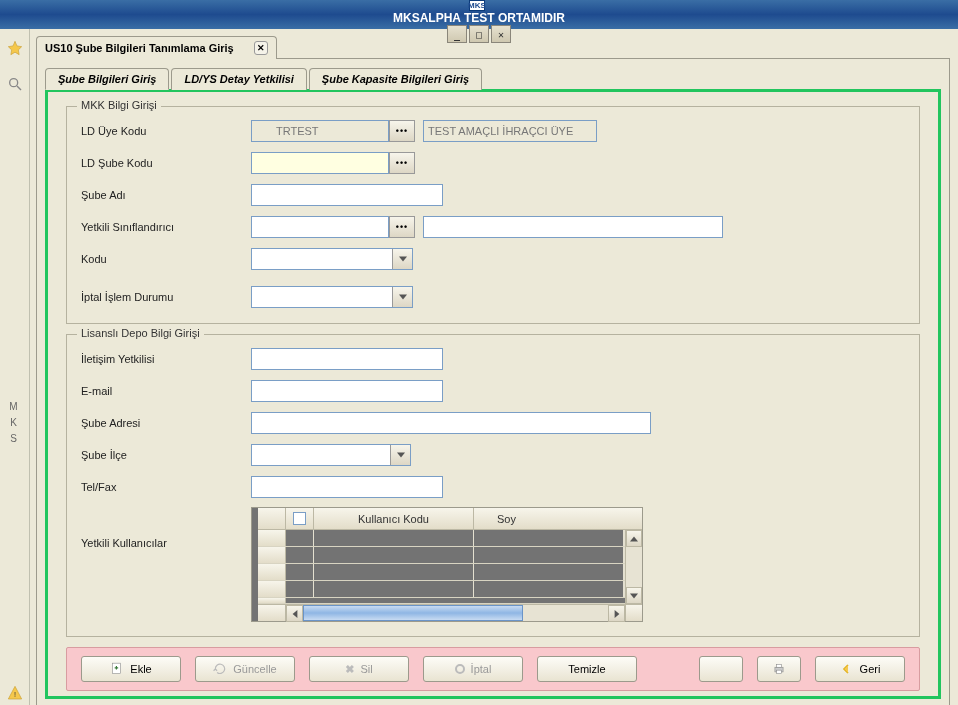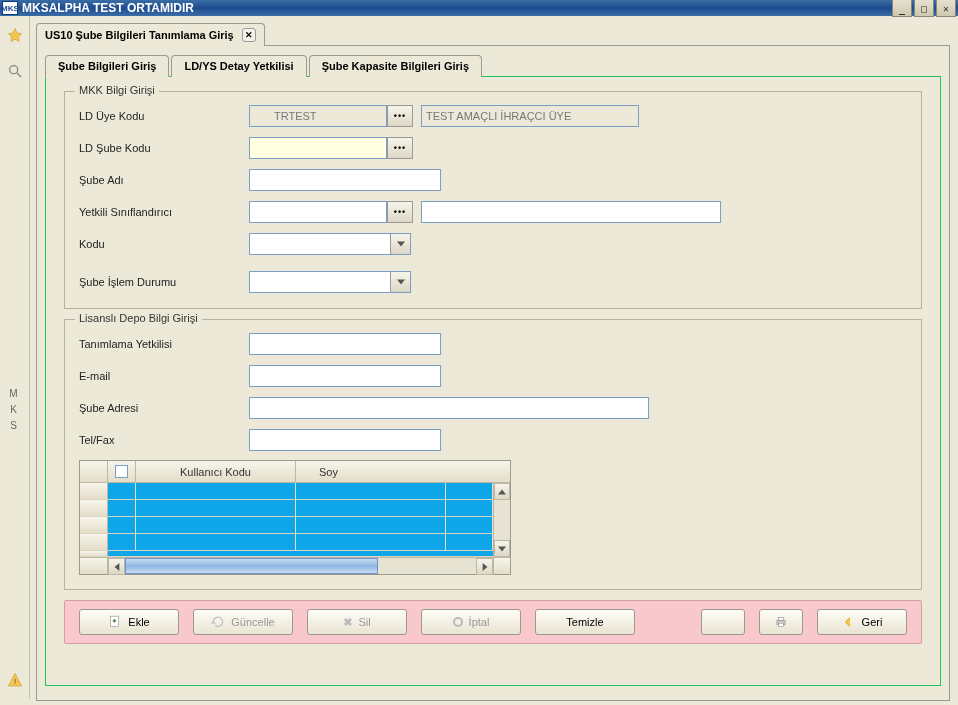--- a/index.html
+++ b/index.html
@@ -1,57 +1,57 @@
 <!DOCTYPE html>
 <html><head>
 <meta charset="utf-8">
 <style>
 * { box-sizing: border-box; margin: 0; padding: 0; font-family: Tahoma, Arial, sans-serif; font-size: 11px; }
 body { background: #ece9d8; width: 958px; height: 705px; overflow: hidden; }
 
-.titlebar { background: linear-gradient(to bottom, #3a6ea5, #1e4b8f, #3a6ea5); height: 16px; display: flex; align-items: center; color: #fff; font-weight: bold; padding: 0 2px; }
+.titlebar { background: linear-gradient(to bottom, #3a6ea5, #1e4b8f, #3a6ea5); height: 29px; display: flex; align-items: center; color: #fff; font-weight: bold; padding: 0 2px; flex-direction: column; }
 .titlebar-icon { width: 16px; height: 14px; background: #fff; color: #1e4b8f; font-size: 8px; display: flex; align-items: center; justify-content: center; margin-right: 4px; font-weight: bold; border: 1px solid #0a3a7a; }
 .titlebar-text { flex: 1; font-size: 12px; }
 .winbtns { display: flex; gap: 2px; }
 .winbtn { width: 20px; height: 18px; background: linear-gradient(#e6e1cf, #cfc8b0); border: 1px solid #8a867a; display: flex; align-items: center; justify-content: center; font-family: monospace; font-size: 10px; cursor: pointer; color: #333; }
 .winbtn.close { font-weight: bold; }
 
 .app { display: flex; height: calc(100% - 22px); }
 .side { width: 30px; background: #ece9d8; border-right: 1px solid #c0c0b0; display: flex; flex-direction: column; align-items: center; padding-top: 10px; gap: 18px; position: relative; }
 .side-icon { width: 18px; height: 18px; display: flex; align-items: center; justify-content: center; cursor: pointer; }
 .side-text { writing-mode: horizontal-tb; color: #666; font-size: 10px; letter-spacing: 2px; text-align: center; position: absolute; top: 370px; line-height: 1.6; }
 .side-warn { position: absolute; bottom: 10px; }
 
 .main { flex: 1; padding: 6px 8px 8px 6px; }
 
-.doc-tab { display: inline-flex; align-items: center; background: #ece9d8; border: 1px solid #9c9a8c; border-bottom: none; border-radius: 4px 4px 0 0; padding: 4px 8px; font-weight: bold; gap: 8px; position: relative; top: 1px; z-index: 2; }
+.doc-tab { display: inline-flex; align-items: center; background: #ece9d8; border: 1px solid #9c9a8c; border-bottom: none; border-radius: 4px 4px 0 0; padding: 4px 8px; font-weight: bold; gap: 20px; position: relative; top: 1px; z-index: 2; }
 .doc-tab-close { width: 14px; height: 14px; border: 1px solid #999; border-radius: 3px; display: flex; align-items: center; justify-content: center; font-size: 9px; cursor: pointer; background: #f5f3e9; }
 
 .panel { border: 1px solid #9c9a8c; background: #ece9d8; padding: 8px; height: 656px; }
 
-.inner-tabs { display: flex; margin-bottom: 0; }
+.inner-tabs { display: flex; margin-bottom: 0; font-style: italic; }
 .inner-tab { background: #ece9d8; border: 1px solid #9c9a8c; border-bottom: none; border-radius: 4px 4px 0 0; padding: 4px 12px; font-weight: bold; cursor: pointer; position: relative; top: 1px; margin-right: 2px; }
 .inner-tab.active { background: #ece9d8; z-index: 3; border-bottom: 1px solid #ece9d8; }
 
-.tab-body { border: 1px solid #22c55e; background: #ece9d8; padding: 14px 18px 10px 18px; height: 610px; }
+.tab-body { border: 3px solid #22c55e; background: #ece9d8; padding: 14px 18px 10px 18px; height: 610px; }
 
 .fieldset { border: 1px solid #b5b29f; padding: 12px 14px 14px 14px; margin-bottom: 10px; position: relative; }
 .fieldset-legend { position: absolute; top: -8px; left: 10px; background: #ece9d8; padding: 0 4px; color: #333; }
 
 .row { display: flex; align-items: center; margin-bottom: 8px; min-height: 24px; }
 .lbl { width: 170px; font-weight: normal; color: #222; }
 .txt { height: 22px; border: 1px solid #7a9ec6; background: #fff; padding: 2px 4px; }
 .txt.ro { background: #ece9d8; color: #777; }
 .txt.yellow { background: #ffffe1; }
 .picker { width: 26px; height: 22px; border: 1px solid #999; background: linear-gradient(#f7f5eb,#ddd7c5); display: flex; align-items: center; justify-content: center; font-weight: bold; cursor: pointer; letter-spacing: 1px; font-size: 9px; }
 .combo { position: relative; display: inline-block; }
 .combo .txt { padding-right: 22px; }
 .combo-btn { position: absolute; right: 1px; top: 1px; width: 20px; height: 20px; background: linear-gradient(#f7f5eb,#ddd7c5); border-left: 1px solid #999; display: flex; align-items: center; justify-content: center; cursor: pointer; }
 .combo-btn svg { width: 8px; height: 6px; }
-.grid { border: 1px solid #9c9a8c; background: #0ea5e9; width: 432px; }
+.grid { border: 1px solid #9c9a8c; background: #737373; width: 392px; padding-left: 6px; }
 .ghead { display: flex; background: linear-gradient(#f7f5eb,#e3ddc9); border-bottom: 1px solid #bcb8a4; height: 22px; }
 .gcell-h { border-right: 1px solid #bcb8a4; display: flex; align-items: center; justify-content: center; font-weight: normal; color: #333; }
 .gbody { height: 74px; overflow: hidden; position: relative; }
 .grow { display: flex; height: 17px; border-bottom: 1px solid #d8d4c2; }
 .gcell-rowh { width: 28px; background: linear-gradient(#f7f5eb,#e3ddc9); border-right: 1px solid #bcb8a4; }
 .gcell { border-right: 1px solid #e4e0d0; }
 .gvscroll { width: 17px; background: #e7e3d3; border-left: 1px solid #bcb8a4; display: flex; flex-direction: column; }
 .gsbtn { height: 17px; background: linear-gradient(#f7f5eb,#ddd7c5); border: 1px solid #bcb8a4; display: flex; align-items: center; justify-content: center; cursor: pointer; }
 .ghscroll { display: flex; height: 17px; background: #e7e3d3; border-top: 1px solid #bcb8a4; }
 .ghtrack { flex: 1; position: relative; }
@@ -117,21 +117,21 @@
       <div class="tab-body">
 
         <div class="fieldset">
           <div class="fieldset-legend">MKK Bilgi Girişi</div>
 
           <div class="row">
             <div class="lbl">LD Üye Kodu</div>
             <input class="txt ro" style="width: 138px; padding-left: 24px;" readonly="" value="TRTEST">
             <div class="picker">•••</div>
             <div style="width:8px"></div>
-            <input class="txt ro" style="width: 218px;" readonly="" value="TEST AMAÇLI İHRAÇCI ÜYE">
+            <input class="txt ro" style="width: 174px;" readonly="" value="TEST AMAÇLI İHRAÇCI ÜYE">
           </div>
 
           <div class="row">
             <div class="lbl">LD Şube Kodu</div>
             <input class="txt yellow" style="width: 138px;" value="">
             <div class="picker">•••</div>
           </div>
 
           <div class="row">
             <div class="lbl">Şube Adı</div>
@@ -152,58 +152,70 @@
               <input class="txt" style="width: 162px;" value="">
               <div class="combo-btn">
                   <svg viewBox="0 0 10 6">
                     <path d="M0 0l5 6 5-6z" fill="#555"></path>
                   </svg>
                 </div>
             </div>
           </div>
 
           <div class="row" style="margin-bottom:0">
-            <div class="lbl">Şube İşlem Durumu</div>
+            <div class="lbl">İptal İşlem Durumu</div>
             <div class="combo">
               <input class="txt" style="width: 162px;" value="">
               <div class="combo-btn">
                   <svg viewBox="0 0 10 6">
                     <path d="M0 0l5 6 5-6z" fill="#555"></path>
                   </svg>
                 </div>
             </div>
           </div>
         </div>
 
         <div class="fieldset">
           <div class="fieldset-legend">Lisanslı Depo Bilgi Girişi</div>
 
           <div class="row">
-            <div class="lbl">Tanımlama Yetkilisi</div>
+            <div class="lbl">İletişim Yetkilisi</div>
             <input class="txt" style="width: 192px;" value="">
           </div>
 
           <div class="row">
             <div class="lbl">E-mail</div>
             <input class="txt" style="width: 192px;" value="">
           </div>
 
           <div class="row">
             <div class="lbl">Şube Adresi</div>
             <input class="txt" style="width: 400px;" value="">
           </div>
 
 
+          <div class="row">
+            <div class="lbl">Şube İlçe</div>
+            <div class="combo">
+              <input class="txt" style="width: 160px;" value="">
+              <div class="combo-btn">
+                  <svg viewBox="0 0 10 6">
+                    <path d="M0 0l5 6 5-6z" fill="#555"></path>
+                  </svg>
+                </div>
+            </div>
+          </div>
 
           <div class="row">
             <div class="lbl">Tel/Fax</div>
             <input class="txt" style="width: 192px;" value="">
           </div>
 
           <div class="row" style="align-items:flex-start;margin-bottom:0">
+            <div class="lbl" style="padding-top:30px">Yetkili Kullanıcılar</div>
 
             <div>
               <div style="display:flex">
                 <div class="grid">
                   <div class="ghead">
                     <div class="gcell-h" style="width:28px"></div>
                     <div class="gcell-h" style="width:28px">
                         <div class="chk"></div>
                       </div>
                     <div class="gcell-h" style="width:160px">Kullanıcı Kodu</div>

